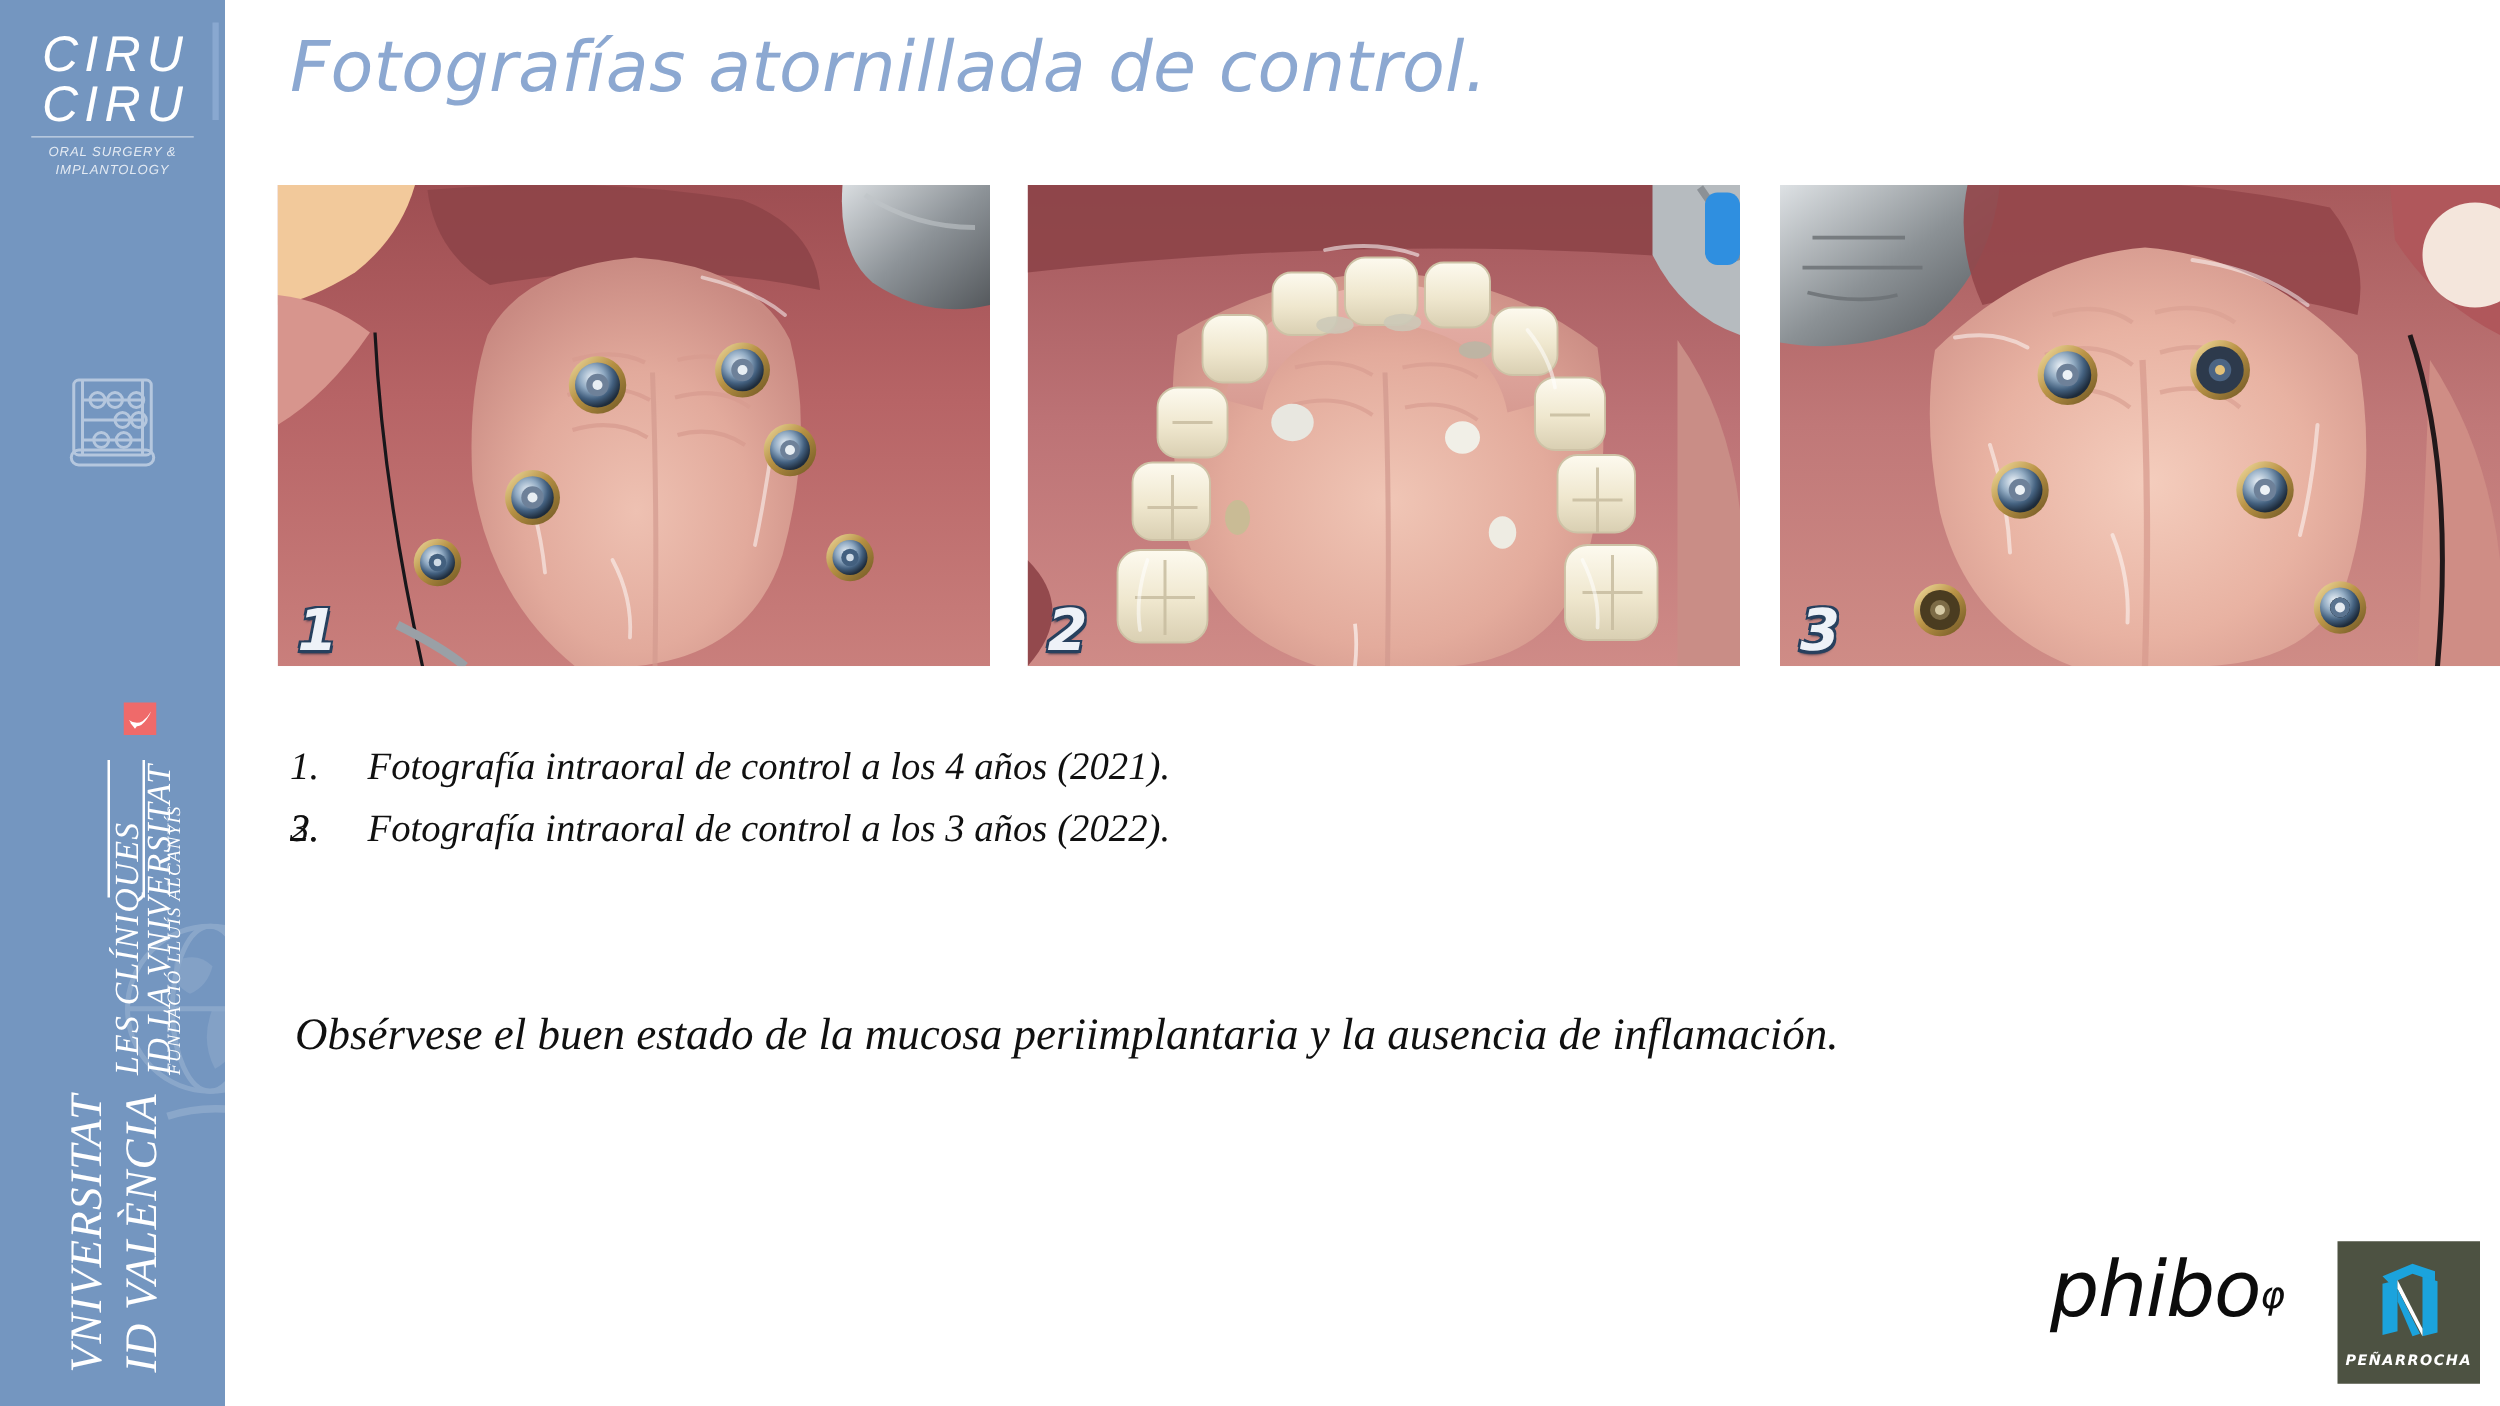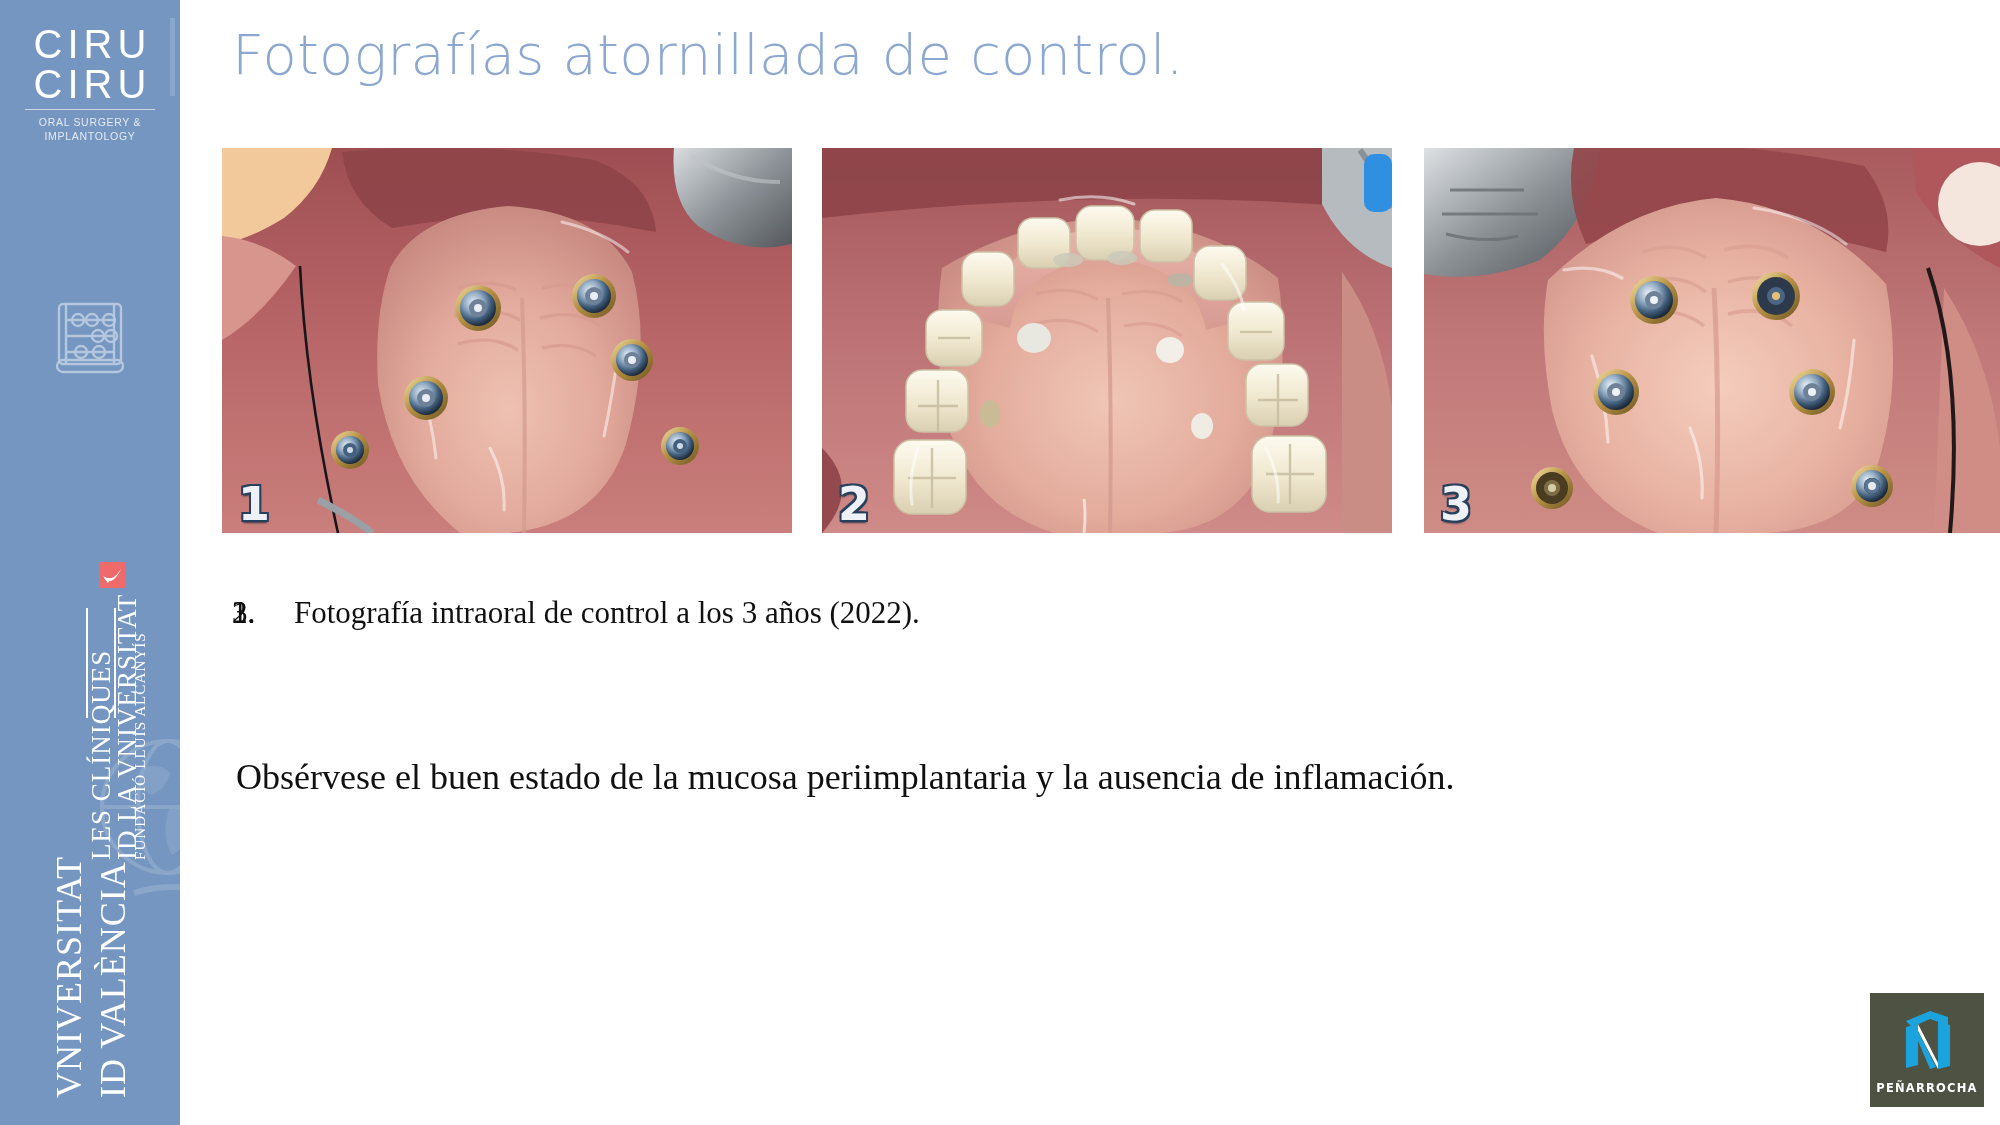--- a/index.html
+++ b/index.html
@@ -10,20 +10,21 @@
     background: #ffffff;
     font-family: "Liberation Sans", sans-serif;
     overflow: hidden;
   }
 
   #slide {
     position: relative;
     width: 2000px;
     height: 933px;
     background: #ffffff;
+    font-style: italic;
   }
 
   
   #sidebar {
     position: absolute;
     left: 0; top: 0;
     width: 180px;
     height: 1125px;
     background: #7496c0;
     overflow: hidden;
@@ -615,32 +616,36 @@
         </g>
       </svg>
       <div class="num">3</div>
     </div>
   </div>
 
   <div id="body-text">
     <ol class="numlist">
       <li>
         <span class="idx">1.</span>
+        <span>Fotografía intraoral de control a los 4 años (2021).</span>
       </li>
       <li>
         <span class="idx">2.</span>
       </li>
       <li>
         <span class="idx">3.</span>
         <span>Fotografía intraoral de control a los 3 años (2022).</span>
       </li>
     </ol>
     <div id="note">Obsérvese el buen estado de la mucosa periimplantaria y la ausencia de inflamación.</div>
   </div>
 
+  <div id="phibo">
+    <span class="pword">phibo</span><span class="psup">φ</span>
+  </div>
 
   <div id="penarrocha">
     <svg viewBox="0 0 54 66">
       <polygon points="6,14 30,4 48,10 48,18 30,12 12,20" fill="#1ba3dd"></polygon>
       <polygon points="6,20 18,17 18,58 6,61" fill="#1ba3dd"></polygon>
       <polygon points="38,14 50,18 50,59 38,62" fill="#1ba3dd"></polygon>
       <polygon points="18,17 38,56 38,62 18,24" fill="#ffffff"></polygon>
       <polygon points="18,24 36,60 30,62 18,34" fill="#1ba3dd"></polygon>
     </svg>
     <div class="pn-label">PEÑARROCHA</div>

